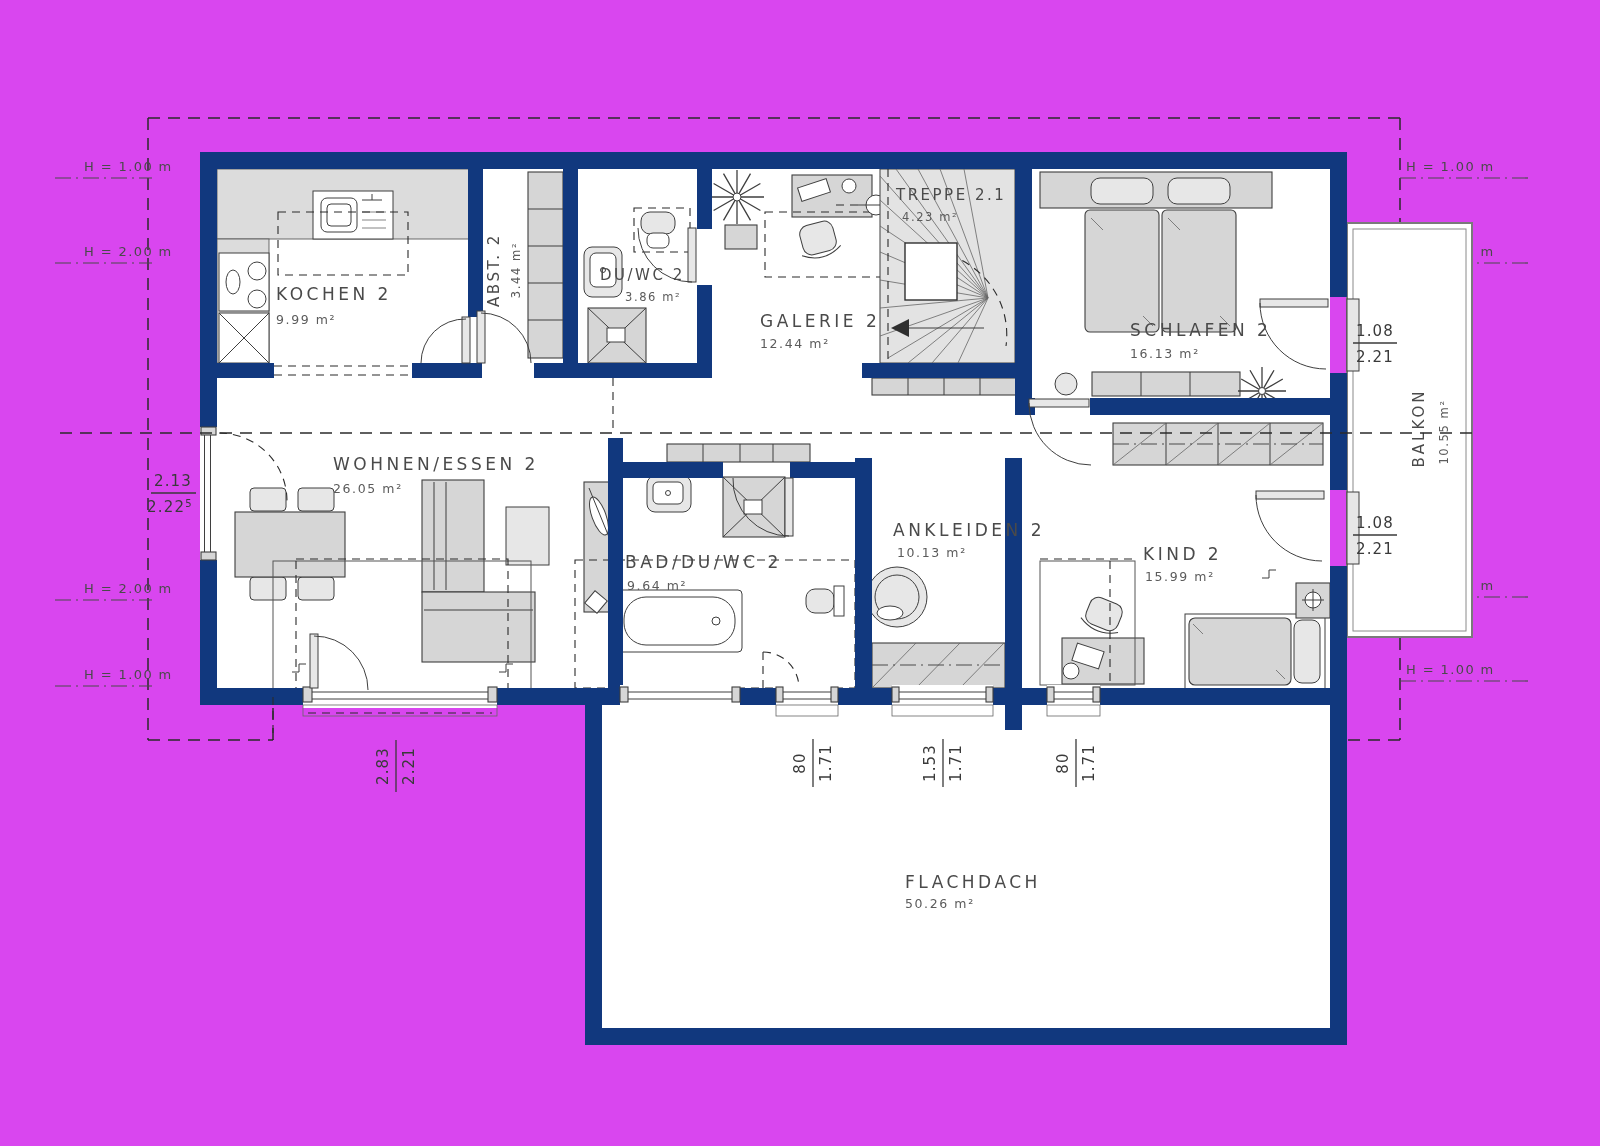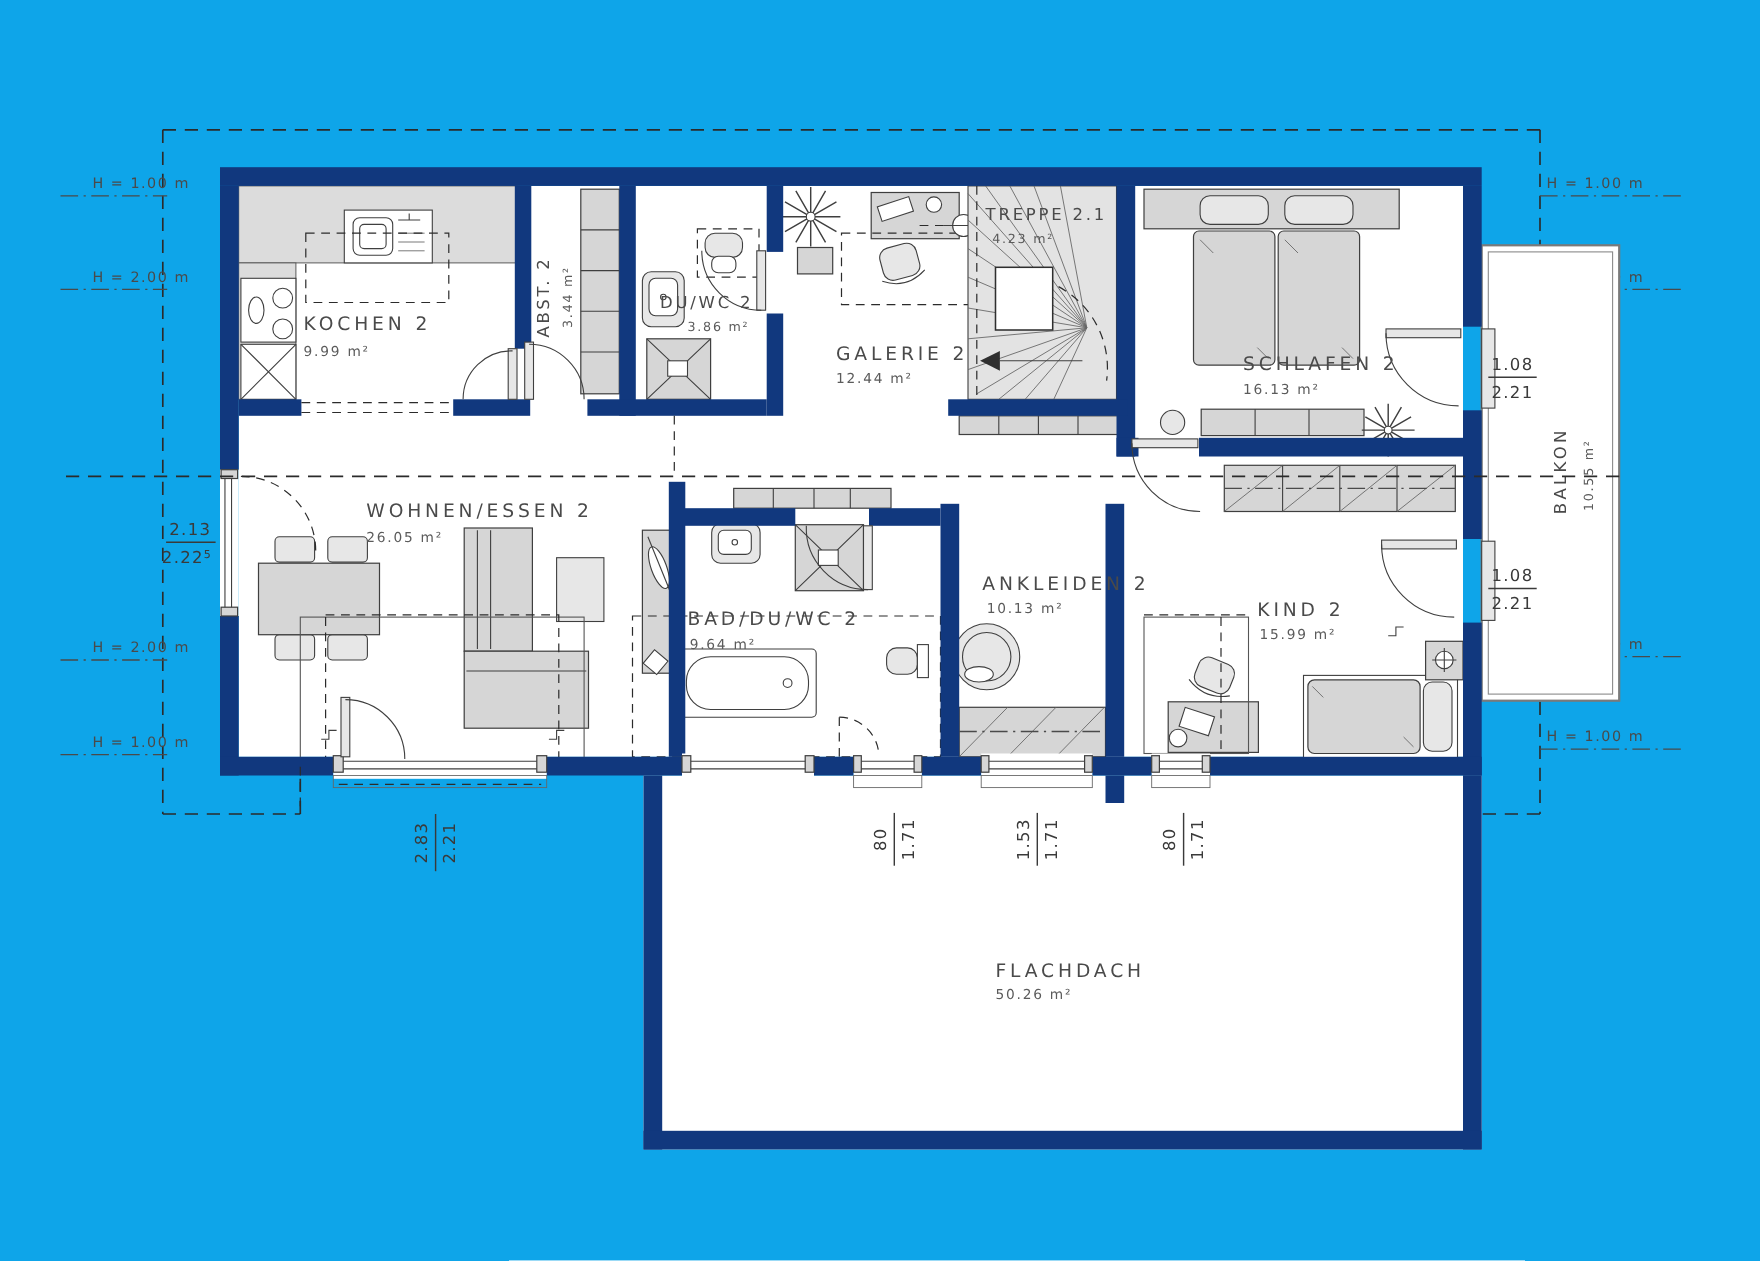--- a/index.html
+++ b/index.html
@@ -1,16 +1,16 @@
 <!DOCTYPE html>
 <html><head>
 <meta charset="utf-8">
 <style>
   html,body{margin:0;padding:0;background:#ffffff;}
-  .stage{position:relative;width:1600px;height:1146px;background:#0ea5e9;overflow:hidden;
+  .stage{position:relative;width:1600px;height:1146px;background:#d946ef;overflow:hidden;
          font-family:"DejaVu Sans",sans-serif;}
   svg{display:block;}
   .wall{fill:#11387e;stroke:none;}
   .rmfill{fill:#ffffff;}
   .f{fill:#d6d6d6;stroke:#3f3f3f;stroke-width:1.1;}
   .fl{fill:#e7e7e7;stroke:#3f3f3f;stroke-width:1;}
   .fw{fill:#ffffff;stroke:#3f3f3f;stroke-width:1;}
   .ln{stroke:#3f3f3f;fill:none;stroke-width:1;}
   .lnt{stroke:#666;fill:none;stroke-width:0.8;}
   .dash{stroke:#2b2b2b;stroke-width:1.5;fill:none;stroke-dasharray:12 8;}

